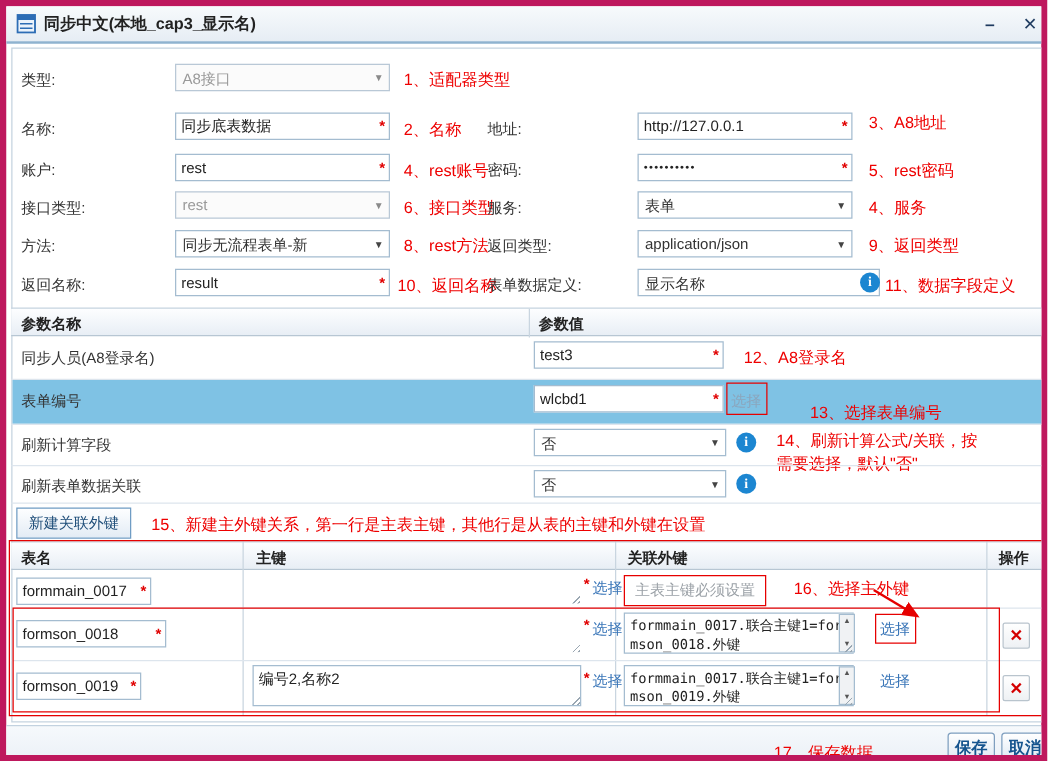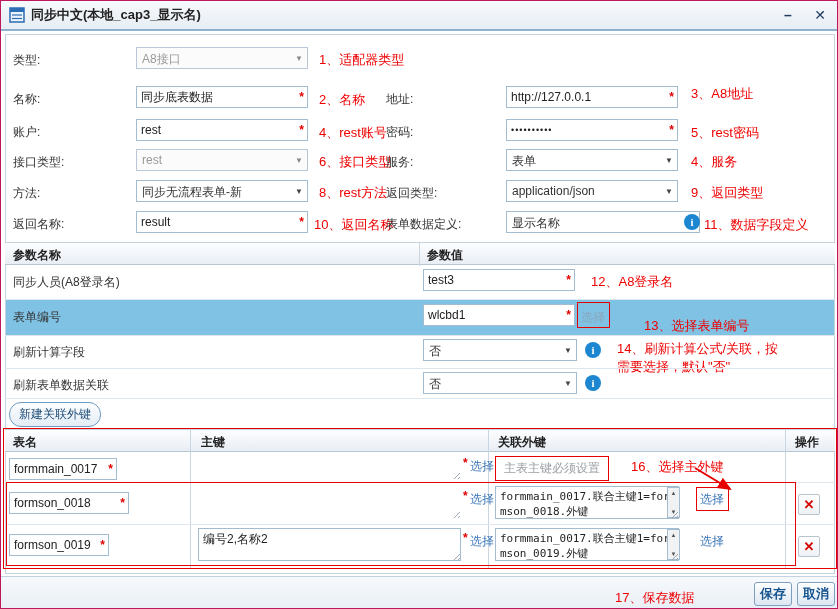--- a/index.html
+++ b/index.html
@@ -1,18 +1,18 @@
 <!DOCTYPE html>
 <html><head>
 <meta charset="utf-8">
 <style>
   * { margin:0; padding:0; box-sizing:border-box; }
   html,body { background:#fff; }
   body { font-family:"Liberation Sans","DejaVu Sans",sans-serif; font-size:12px; color:#333; }
-  .dialog { position:relative; width:838px; height:609px; background:#fff; border:1px solid #be185d; overflow:hidden; }
+  .dialog { position:relative; width:838px; height:609px; background:#fff; border:5px solid #be185d; overflow:hidden; }
 
   
   .titlebar { position:absolute; left:0; top:0; width:838px; height:30px;
     background:linear-gradient(#f7fafc,#e6edf4); border-bottom:2px solid #8fb3cf;
     display:flex; align-items:center; padding:0 8px; }
   .ttitle { font-weight:bold; font-size:13px; color:#222; margin-left:6px; }
   .ticon { display:inline-block; width:16px; height:16px; }
   .winbtn { position:absolute; top:4px; width:22px; height:20px; text-align:center;
     font-weight:bold; font-size:14px; color:#1e3a5f; cursor:pointer; line-height:20px; }
   .winbtn.min { right:40px; }
@@ -59,21 +59,21 @@
     background:repeating-linear-gradient(135deg, transparent 0 2px, #9aa7b2 2px 3px);
     clip-path:polygon(100% 0, 100% 100%, 0 100%); }
   .spinner { position:absolute; width:13px; background:#f0f2f4; border:1px solid #a4bcd0;
     display:flex; flex-direction:column; justify-content:space-between; align-items:center;
     padding:2px 0; cursor:pointer; }
   .spinner span { font-size:6px; color:#555; line-height:6px; }
 
   .redbox { position:absolute; border:1px solid #e60000; pointer-events:none; }
   .fknote { position:absolute; color:#9aa0a6; border:1px solid #e60000; padding:3px 8px; background:#fff; }
 
-  .btn-new { position:absolute; border:1px solid #6f9cc4; border-radius:12px; color:#1f4e79;
+  .btn-new { position:absolute; border:1px solid #6f9cc4; border-radius:0; color:#1f4e79;
     background:linear-gradient(#fdfeff,#e3ecf5); padding:3px 9px; cursor:pointer; font-size:12px; }
   .xbtn { position:absolute; width:22px; height:21px; border:1px solid #b9c4cd; border-radius:2px;
     background:linear-gradient(#ffffff,#eef1f4); color:#d40000; font-weight:bold; text-align:center;
     line-height:19px; cursor:pointer; font-size:13px; }
 
   
   .footer { position:absolute; left:0; top:575px; width:838px; height:34px;
     background:linear-gradient(#f6f9fc,#e9eff6); border-top:1px solid #c2d2e0; }
   .fbtn { position:absolute; top:5px; width:38px; height:24px; border:1px solid #7f9fbf; border-radius:3px;
     background:linear-gradient(#ffffff,#dde8f3); color:#15548e; font-weight:bold; font-size:13px;
@@ -212,20 +212,21 @@
 
   <span class="lbl" style="left:12px;top:376px">刷新表单数据关联</span>
   <div class="sel" style="left:422px;top:371px;width:154px">
     <span>否</span>
     <span class="arr">▼</span>
   </div>
   <span class="info" style="left:584px;top:374px">i</span>
   <div class="hline" style="top:397px"></div>
 
   <button class="btn-new" style="left:8px;top:401px">新建关联外键</button>
+  <span class="ann" style="left:116px;top:406px">15、新建主外键关系，第一行是主表主键，其他行是从表的主键和外键在设置</span>
 
   <div class="thead" style="top:428px;height:23px">
     <span style="left:8px;top:4px">表名</span>
     <span style="left:196px;top:4px">主键</span>
     <span style="left:493px;top:4px">关联外键</span>
     <span style="left:790px;top:4px">操作</span>
   </div>
   <div class="vline" style="left:189px;top:428px;height:139px"></div>
   <div class="vline" style="left:487px;top:428px;height:139px"></div>
   <div class="vline" style="left:784px;top:428px;height:139px"></div>

